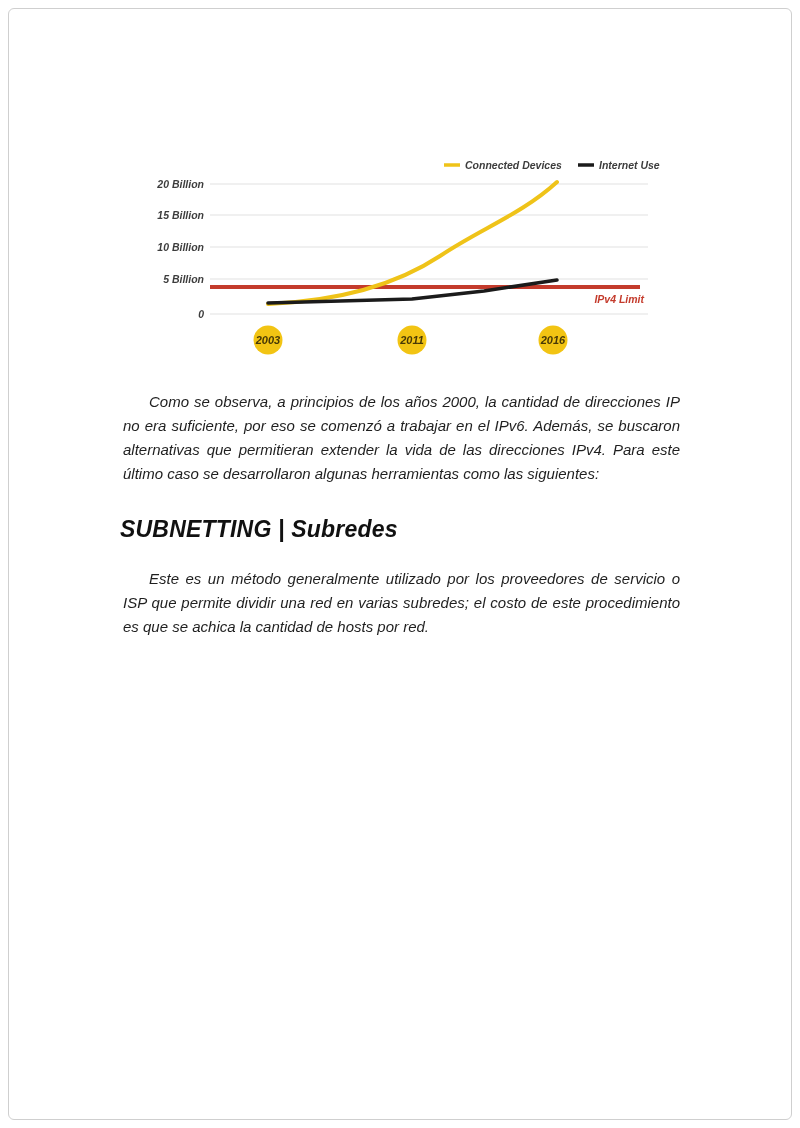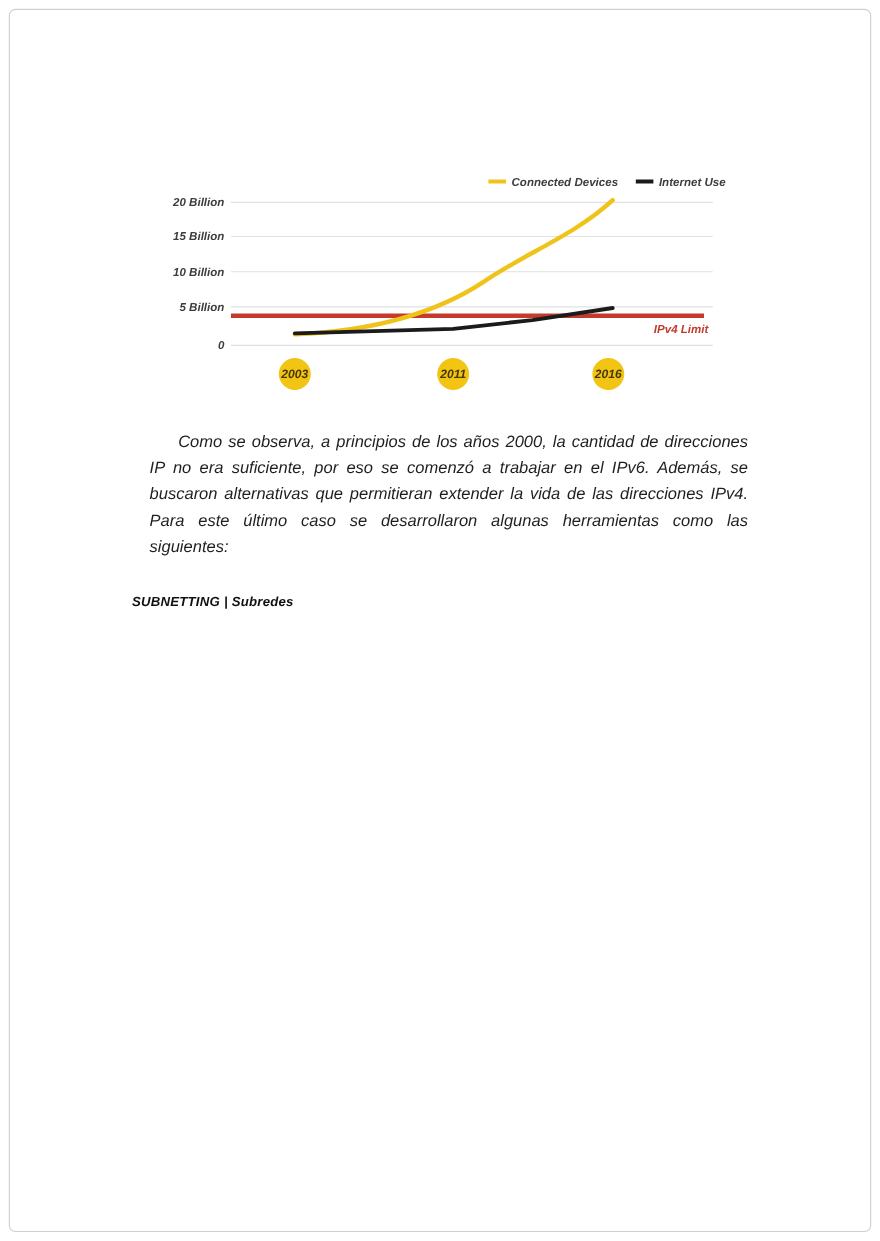--- a/index.html
+++ b/index.html
@@ -23,33 +23,33 @@
     font-family:"Liberation Sans","DejaVu Sans",sans-serif;
     font-size:10.5px;font-weight:bold;fill:#3d3d3d;
   }
   .chart-year{
     font-family:"Liberation Sans","DejaVu Sans",sans-serif;
     font-size:11px;font-weight:bold;fill:#463806;
   }
   .ipv4-label{fill:#c43b2c;}
   p.body-par{
     font-size:15px;line-height:24px;text-align:justify;
-    text-indent:26px;margin:0 0 22px 16px;
+    text-indent:26px;margin:0 0 22px 3px;
   }
   p.first-par{margin-top:26px;}
   ul.doc-list{
     list-style:disc;margin:0;padding-left:36px;
   }
   ul.doc-list li{
     font-size:15px;line-height:24px;margin:0 0 2px 0;padding-left:2px;
   }
   ul.tools{margin-bottom:24px;}
   ul.chars li{margin-bottom:5px;}
   h2.sub-heading{
-    font-size:12px;font-weight:bold;color:#111;
+    font-size:23px;font-weight:bold;color:#111;
     margin:30px 0 24px 0;letter-spacing:0.2px;
   }
   .caracteristicas{
     font-size:15px;margin:22px 0 30px 0;text-indent:0;
   }
 </style>
 </head>
 <body>
 
 <div class="page-frame"></div>
@@ -98,16 +98,17 @@
         <text x="405" y="192" text-anchor="middle" class="chart-year">2016</text>
       </g>
     </svg>
   </div>
 
   <p class="body-par first-par">Como se observa, a principios de los años 2000, la cantidad de direcciones IP no era suficiente, por eso se comenzó a trabajar en el IPv6. Además, se buscaron alternativas que permitieran extender la vida de las direcciones IPv4. Para este último caso se desarrollaron algunas herramientas como las siguientes:</p>
 
 
   <h2 class="sub-heading">SUBNETTING | Subredes</h2>
 
+  <p class="body-par">Este es un método generalmente utilizado por los proveedores de servicio o ISP que permite dividir una red en varias subredes; el costo de este procedimiento es que se achica la cantidad de hosts por red.</p>
 
 
 
 </div>
 
 </body></html>

